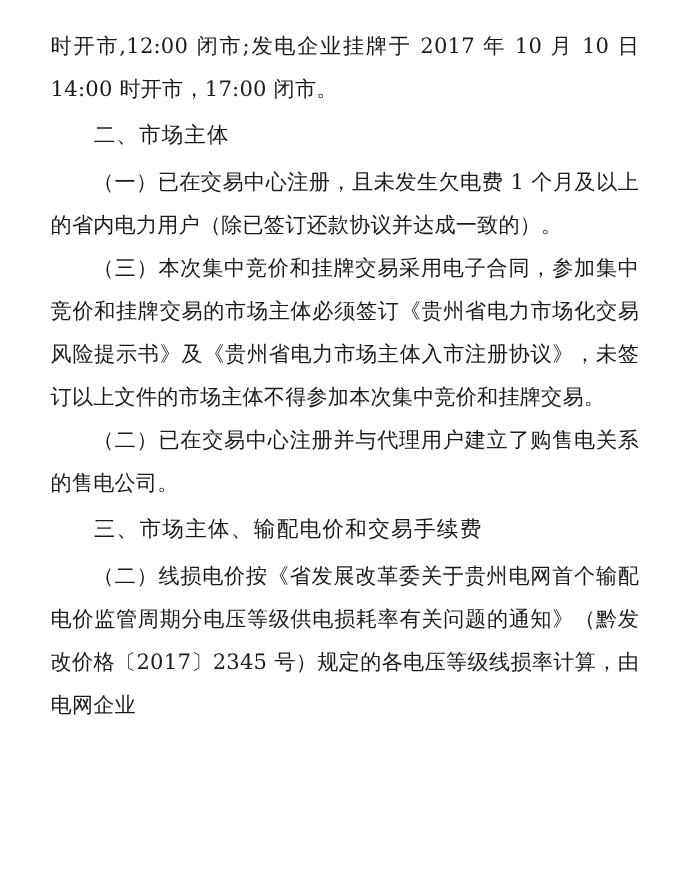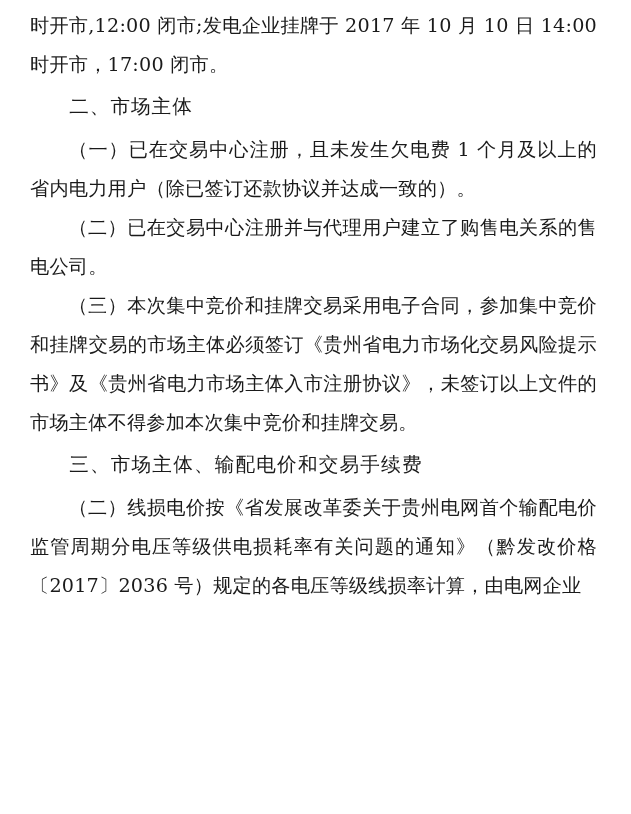--- a/index.html
+++ b/index.html
@@ -11,21 +11,21 @@
     width: 631px;
     height: 814px;
     font-family: "DejaVu Serif", "Liberation Serif", serif;
     color: #1a1a1a;
     overflow: hidden;
   }
   .page {
     position: relative;
     width: 631px;
     height: 814px;
-    padding: 0;
+    padding: 16px;
     box-sizing: border-box;
   }
   .doc-body {
     padding: 6px 34px 0 30px;
   }
   p {
     margin: 0;
     font-size: 19.2px;
     line-height: 39px;
     text-align: justify;
@@ -54,23 +54,23 @@
 
 <div class="page">
   <div class="doc-body">
 
     <p class="para cont">时开市,12:00 闭市;发电企业挂牌于 2017 年 10 月 10 日 14:00 时开市，17:00 闭市。</p>
 
     <p class="heading">二、市场主体</p>
 
     <p class="para">（一）已在交易中心注册，且未发生欠电费 1 个月及以上的省内电力用户（除已签订还款协议并达成一致的）。</p>
 
+    <p class="para">（三）本次集中竞价和挂牌交易采用电子合同，参加集中竞价和挂牌交易的市场主体必须签订《贵州省电力市场化交易风险提示书》及《贵州省电力市场主体入市注册协议》，未签订以上文件的市场主体不得参加本次集中竞价和挂牌交易。</p>
+
     <p class="para">（二）已在交易中心注册并与代理用户建立了购售电关系的售电公司。</p>
-
-    <p class="para">（三）本次集中竞价和挂牌交易采用电子合同，参加集中竞价和挂牌交易的市场主体必须签订《贵州省电力市场化交易风险提示书》及《贵州省电力市场主体入市注册协议》，未签订以上文件的市场主体不得参加本次集中竞价和挂牌交易。</p>
 
     <p class="heading spaced">三、市场主体、输配电价和交易手续费</p>
 
 
-    <p class="para">（二）线损电价按《省发展改革委关于贵州电网首个输配电价监管周期分电压等级供电损耗率有关问题的通知》（黔发改价格〔2017〕2036 号）规定的各电压等级线损率计算，由电网企业</p>
+    <p class="para">（二）线损电价按《省发展改革委关于贵州电网首个输配电价监管周期分电压等级供电损耗率有关问题的通知》（黔发改价格〔2017〕2345 号）规定的各电压等级线损率计算，由电网企业</p>
 
   </div>
 </div>
 
 </body></html>

